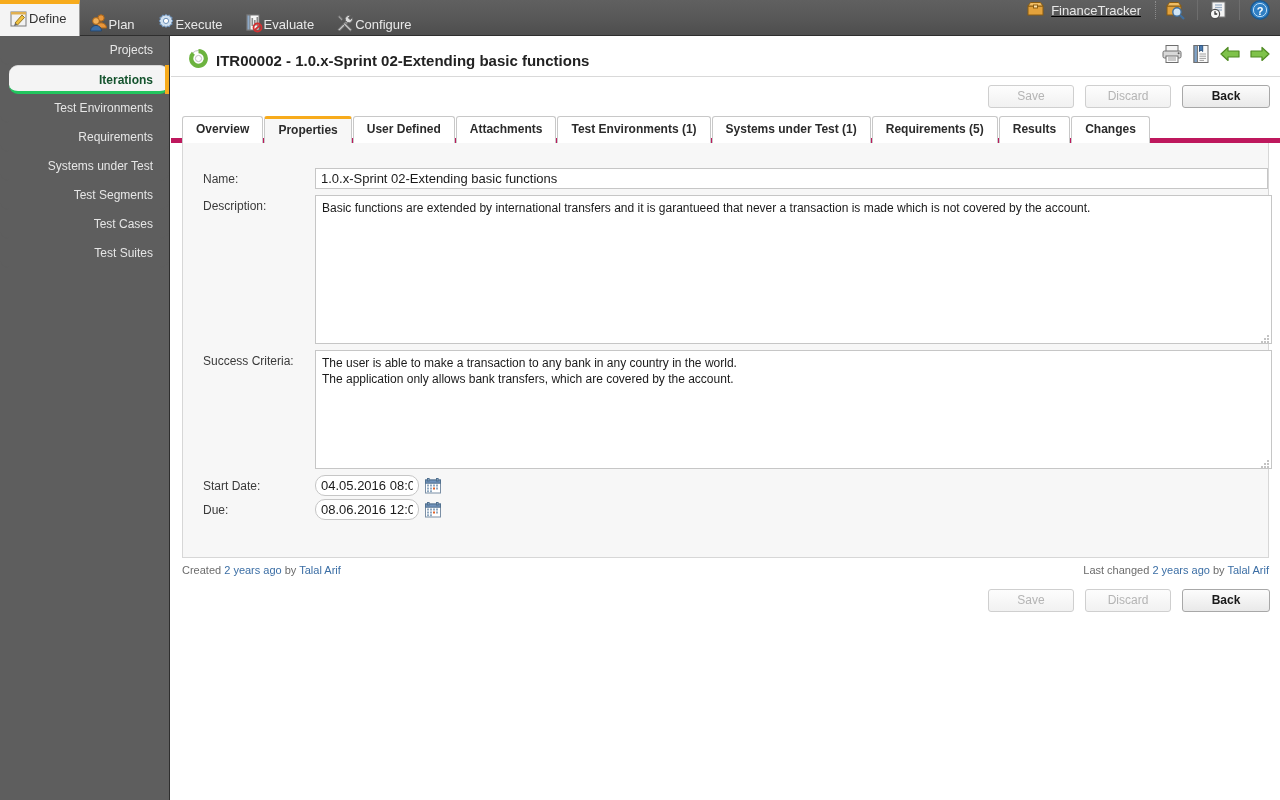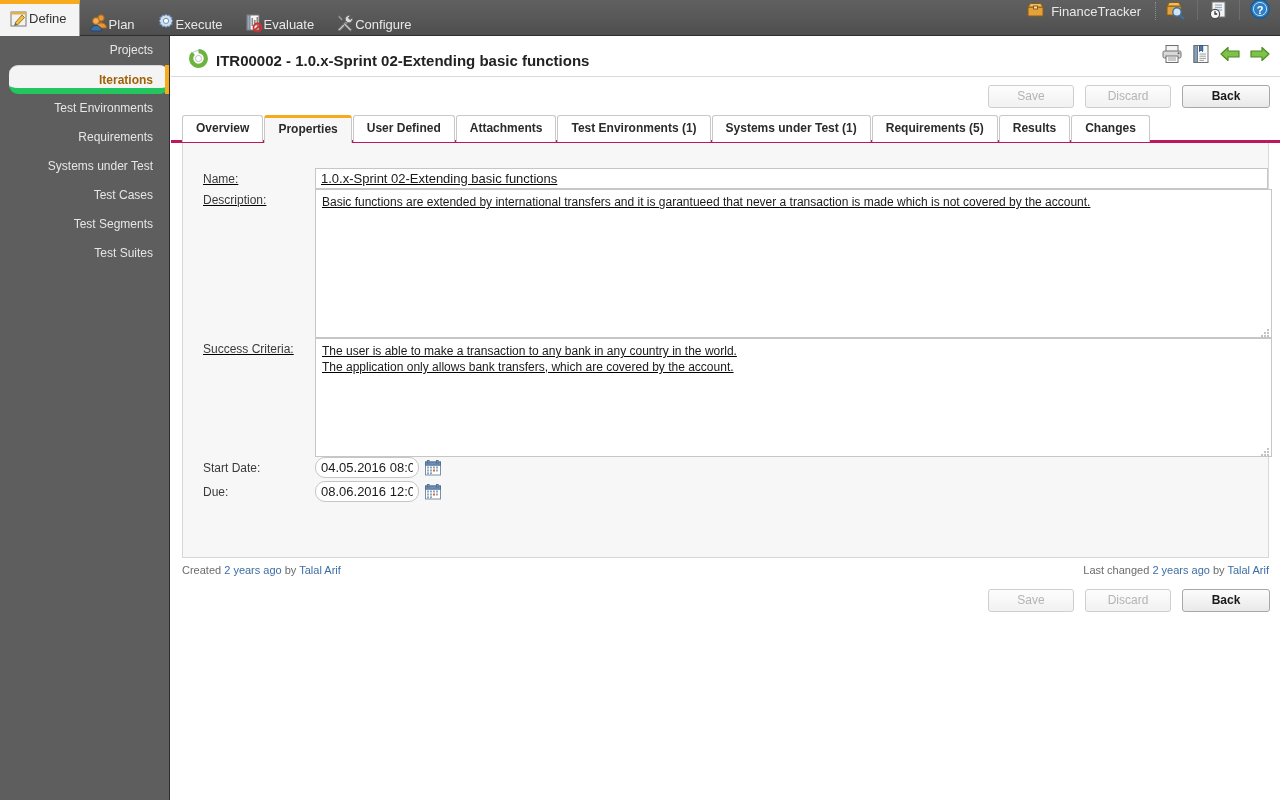--- a/index.html
+++ b/index.html
@@ -29,21 +29,21 @@
   .mainnav-item.active {
     background: #f4f4f4; color: #333;
     border-top: 4px solid #f7ab1c;
     border-right: 1px solid #9a9a9a;
     padding-top: 0;
   }
   .mainnav-item.active .nav-label { color: #333; margin-top: -4px; }
   .nav-label { white-space: nowrap; }
 
   .topbar-right {
-    margin-left: auto; display: flex; align-items: flex-end; height: 20px;
+    margin-left: auto; display: flex; align-items: center; height: 20px; text-decoration: underline;
   }
   .tb-project {
     display: flex; align-items: center; gap: 7px; padding: 0 14px;
     color: #e8e8e8; font-size: 13px; cursor: pointer;
     border-right: 1px dotted #8c8c8c;
   }
   .tb-icon {
     width: 42px; display: flex; align-items: center; justify-content: center;
     cursor: pointer; border-right: 1px solid #6e6e6e;
   }
@@ -58,24 +58,24 @@
   }
   .side-item {
     height: 29px; line-height: 29px;
     text-align: right; padding-right: 16px;
     color: #e6e6e6; font-size: 12px; cursor: pointer;
     border-bottom: 1px solid #5e5e5e;
     position: relative;
     border-radius: 9px;
   }
   .side-item.active {
-    background: #f4f4f4; color: #a16207; font-weight: bold;
+    background: #f4f4f4; color: #14532d; font-weight: bold;
     margin-left: 9px;
     border-top: 1px solid #d8d8d8;
-    border-bottom: 6px solid #22c55e;
+    border-bottom: 3px solid #22c55e;
   }
   .side-item.active::after {
     content: ""; position: absolute; right: 0; top: -1px;
     width: 4px; height: 29px; background: #f7ab1c;
   }
 
   
   .main {
     position: absolute; left: 171px; top: 36px;
     width: 1109px; height: 764px; background: #ffffff;
@@ -111,22 +111,22 @@
   .btn.enabled {
     color: #1a1a1a; font-weight: bold;
     border: 1px solid #a8a8a8;
     background: linear-gradient(to bottom, #fcfcfc, #e9e9e9);
     cursor: pointer;
   }
   .btn.back { min-width: 88px; }
 
   
   .tabstrip {
-    display: flex; align-items: center; height: 28px;
-    padding-left: 11px; border-bottom: 3px solid #be185d;
+    display: flex; align-items: flex-start; height: 28px;
+    padding-left: 11px; border-bottom: 5px solid #be185d;
     background: #ffffff;
   }
   .tab {
     height: 27px; line-height: 25px; padding: 0 13px;
     font-size: 12px; font-weight: bold; color: #2b2b2b;
     background: #ffffff;
     border: 1px solid #c8c8c8; border-bottom: none;
     border-radius: 3px 3px 0 0;
     margin-right: 1px; cursor: pointer;
     position: relative; top: 1px;
@@ -142,21 +142,21 @@
   
   .panel {
     margin: 0 11px; height: 415px;
     background: #f7f7f7;
     border-left: 1px solid #d7d7d7;
     border-right: 1px solid #d7d7d7;
     border-bottom: 1px solid #d7d7d7;
     position: relative;
     padding-top: 25px;
   }
-  .frow { display: flex; padding-left: 20px; text-decoration: underline; }
+  .frow { display: flex; margin-bottom: 6px; padding-left: 20px; }
   .flabel {
     width: 112px; font-size: 12px; color: #3a3a3a;
     padding-top: 4px; flex-shrink: 0;
   }
   .field {
     border: 1px solid #c6c6c6; background: #ffffff;
     font-family: "Liberation Sans", sans-serif; font-size: 13px;
     color: #1a1a1a; padding: 3px 5px; outline: none;
   }
   .inp-name { width: 957px; height: 21px; line-height: 15px; }
@@ -308,24 +308,24 @@
   <div class="side-item">
     <span>Test Environments</span>
   </div>
   <div class="side-item">
     <span>Requirements</span>
   </div>
   <div class="side-item">
     <span>Systems under Test</span>
   </div>
   <div class="side-item">
+    <span>Test Segments</span>
+  </div>
+  <div class="side-item">
     <span>Test Cases</span>
-  </div>
-  <div class="side-item">
-    <span>Test Segments</span>
   </div>
   <div class="side-item">
     <span>Test Suites</span>
   </div>
 </div>
 
 <div class="main">
 
   <div class="page-head">
     <span>

